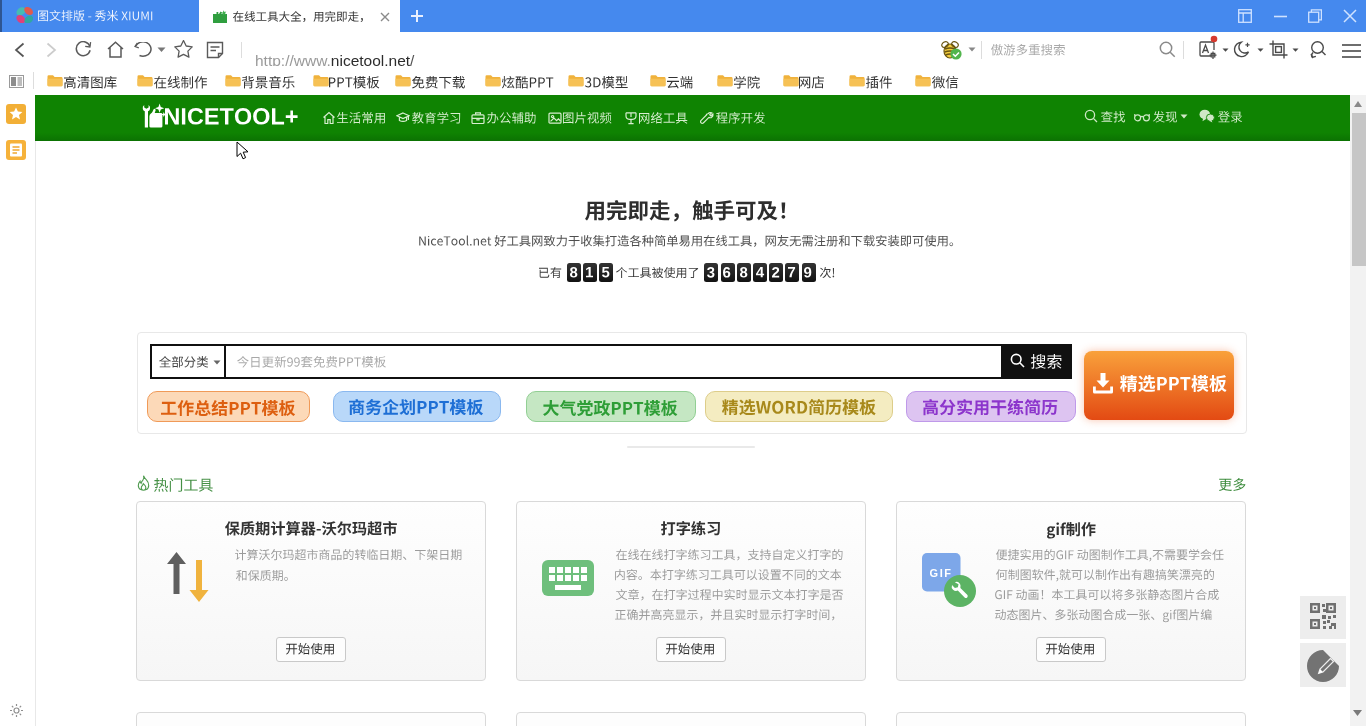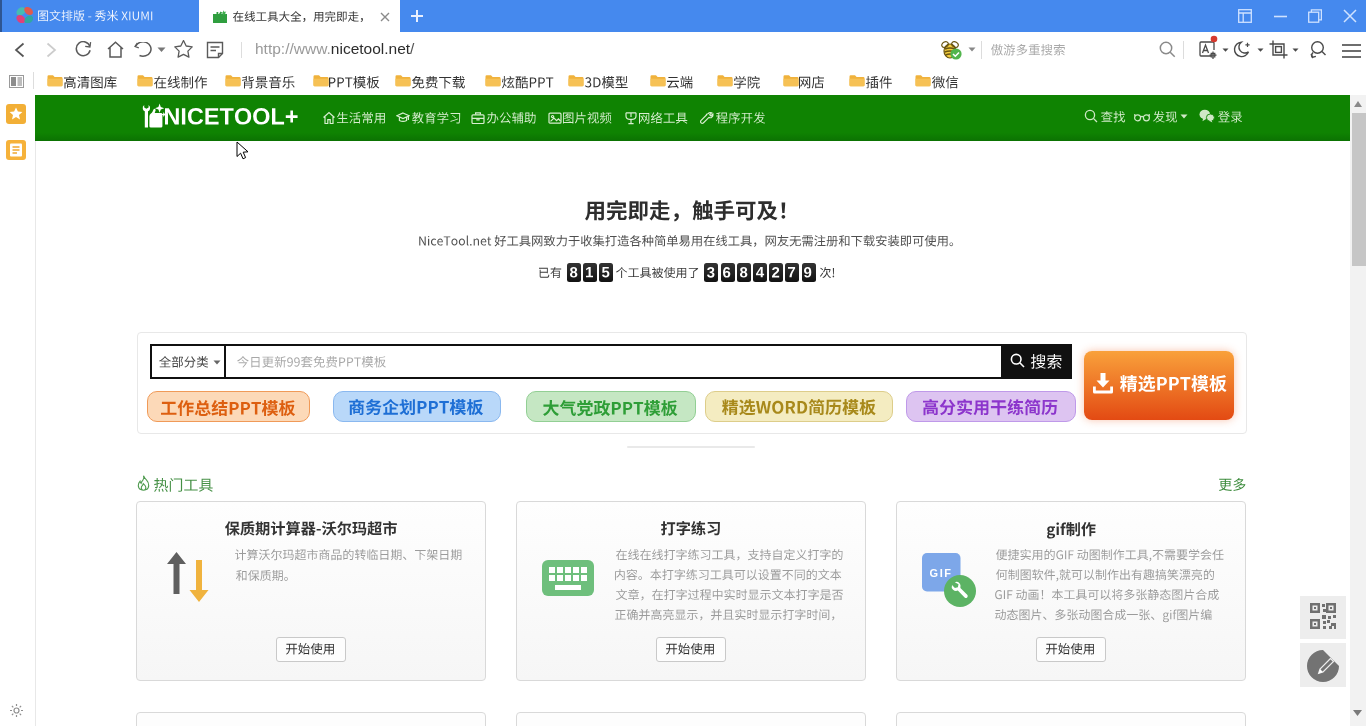--- a/index.html
+++ b/index.html
@@ -85,21 +85,21 @@
     <path d="M9.5 0.5 L12.2 6.0 L18.2 6.9 L13.9 11.1 L14.9 17.1 L9.5 14.3 L4.1 17.1 L5.1 11.1 L0.8 6.9 L6.8 6.0 Z" stroke="#5a5a5a" stroke-width="1.3" fill="none" stroke-linejoin="round"></path>
   </svg>
 <svg style="position:absolute;left:206px;top:41px" width="18" height="18" viewBox="0 0 18 18">
     <g stroke="#5a5a5a" stroke-width="1.4" fill="none">
       <path d="M1.5 1.5 H16.5 V12.5 L12.5 16.5 H1.5 Z"></path>
       <path d="M12.5 16.5 V12.5 H16.5"></path>
       <path d="M4.5 6 H13.5 M4.5 9.5 H10"></path>
     </g>
   </svg>
 <div style="position:absolute;left:241px;top:42px;width:1px;height:16px;background:#dddddd"></div>
-<div style="position:absolute;left:255px;top:40px;font:15.5px 'Liberation Sans',sans-serif;color:#9a9a9a">http://www.<span style="color:#2c2c2c">nicetool.net</span><span style="color:#555">/</span></div>
+<div style="position:absolute;left:255px;top:52px;font:15.5px 'Liberation Sans',sans-serif;color:#9a9a9a">http://www.<span style="color:#2c2c2c">nicetool.net</span><span style="color:#555">/</span></div>
 <svg style="position:absolute;left:940px;top:40px" width="20" height="20" viewBox="0 0 20 20">
     <g>
       <ellipse cx="10" cy="11" rx="6" ry="7" fill="#f3cc3e" stroke="#6a5510" stroke-width="1.2"></ellipse>
 <path d="M5 9 Q10 7 15 9 M4.6 12 Q10 10 15.4 12 M5.6 15 Q10 13 14.6 15" stroke="#6a5510" stroke-width="1.6" fill="none"></path>
 <ellipse cx="5" cy="4.5" rx="3.4" ry="2.6" transform="rotate(-30 5 4.5)" fill="none" stroke="#6a5510" stroke-width="1.2"></ellipse>
 <ellipse cx="15" cy="4.5" rx="3.4" ry="2.6" transform="rotate(30 15 4.5)" fill="none" stroke="#6a5510" stroke-width="1.2"></ellipse>
     </g>
   </svg>
 <svg style="position:absolute;left:950px;top:48px" width="12" height="12" viewBox="0 0 12 12">
     <circle cx="6" cy="6" r="5.6" fill="#52b54c"></circle>

